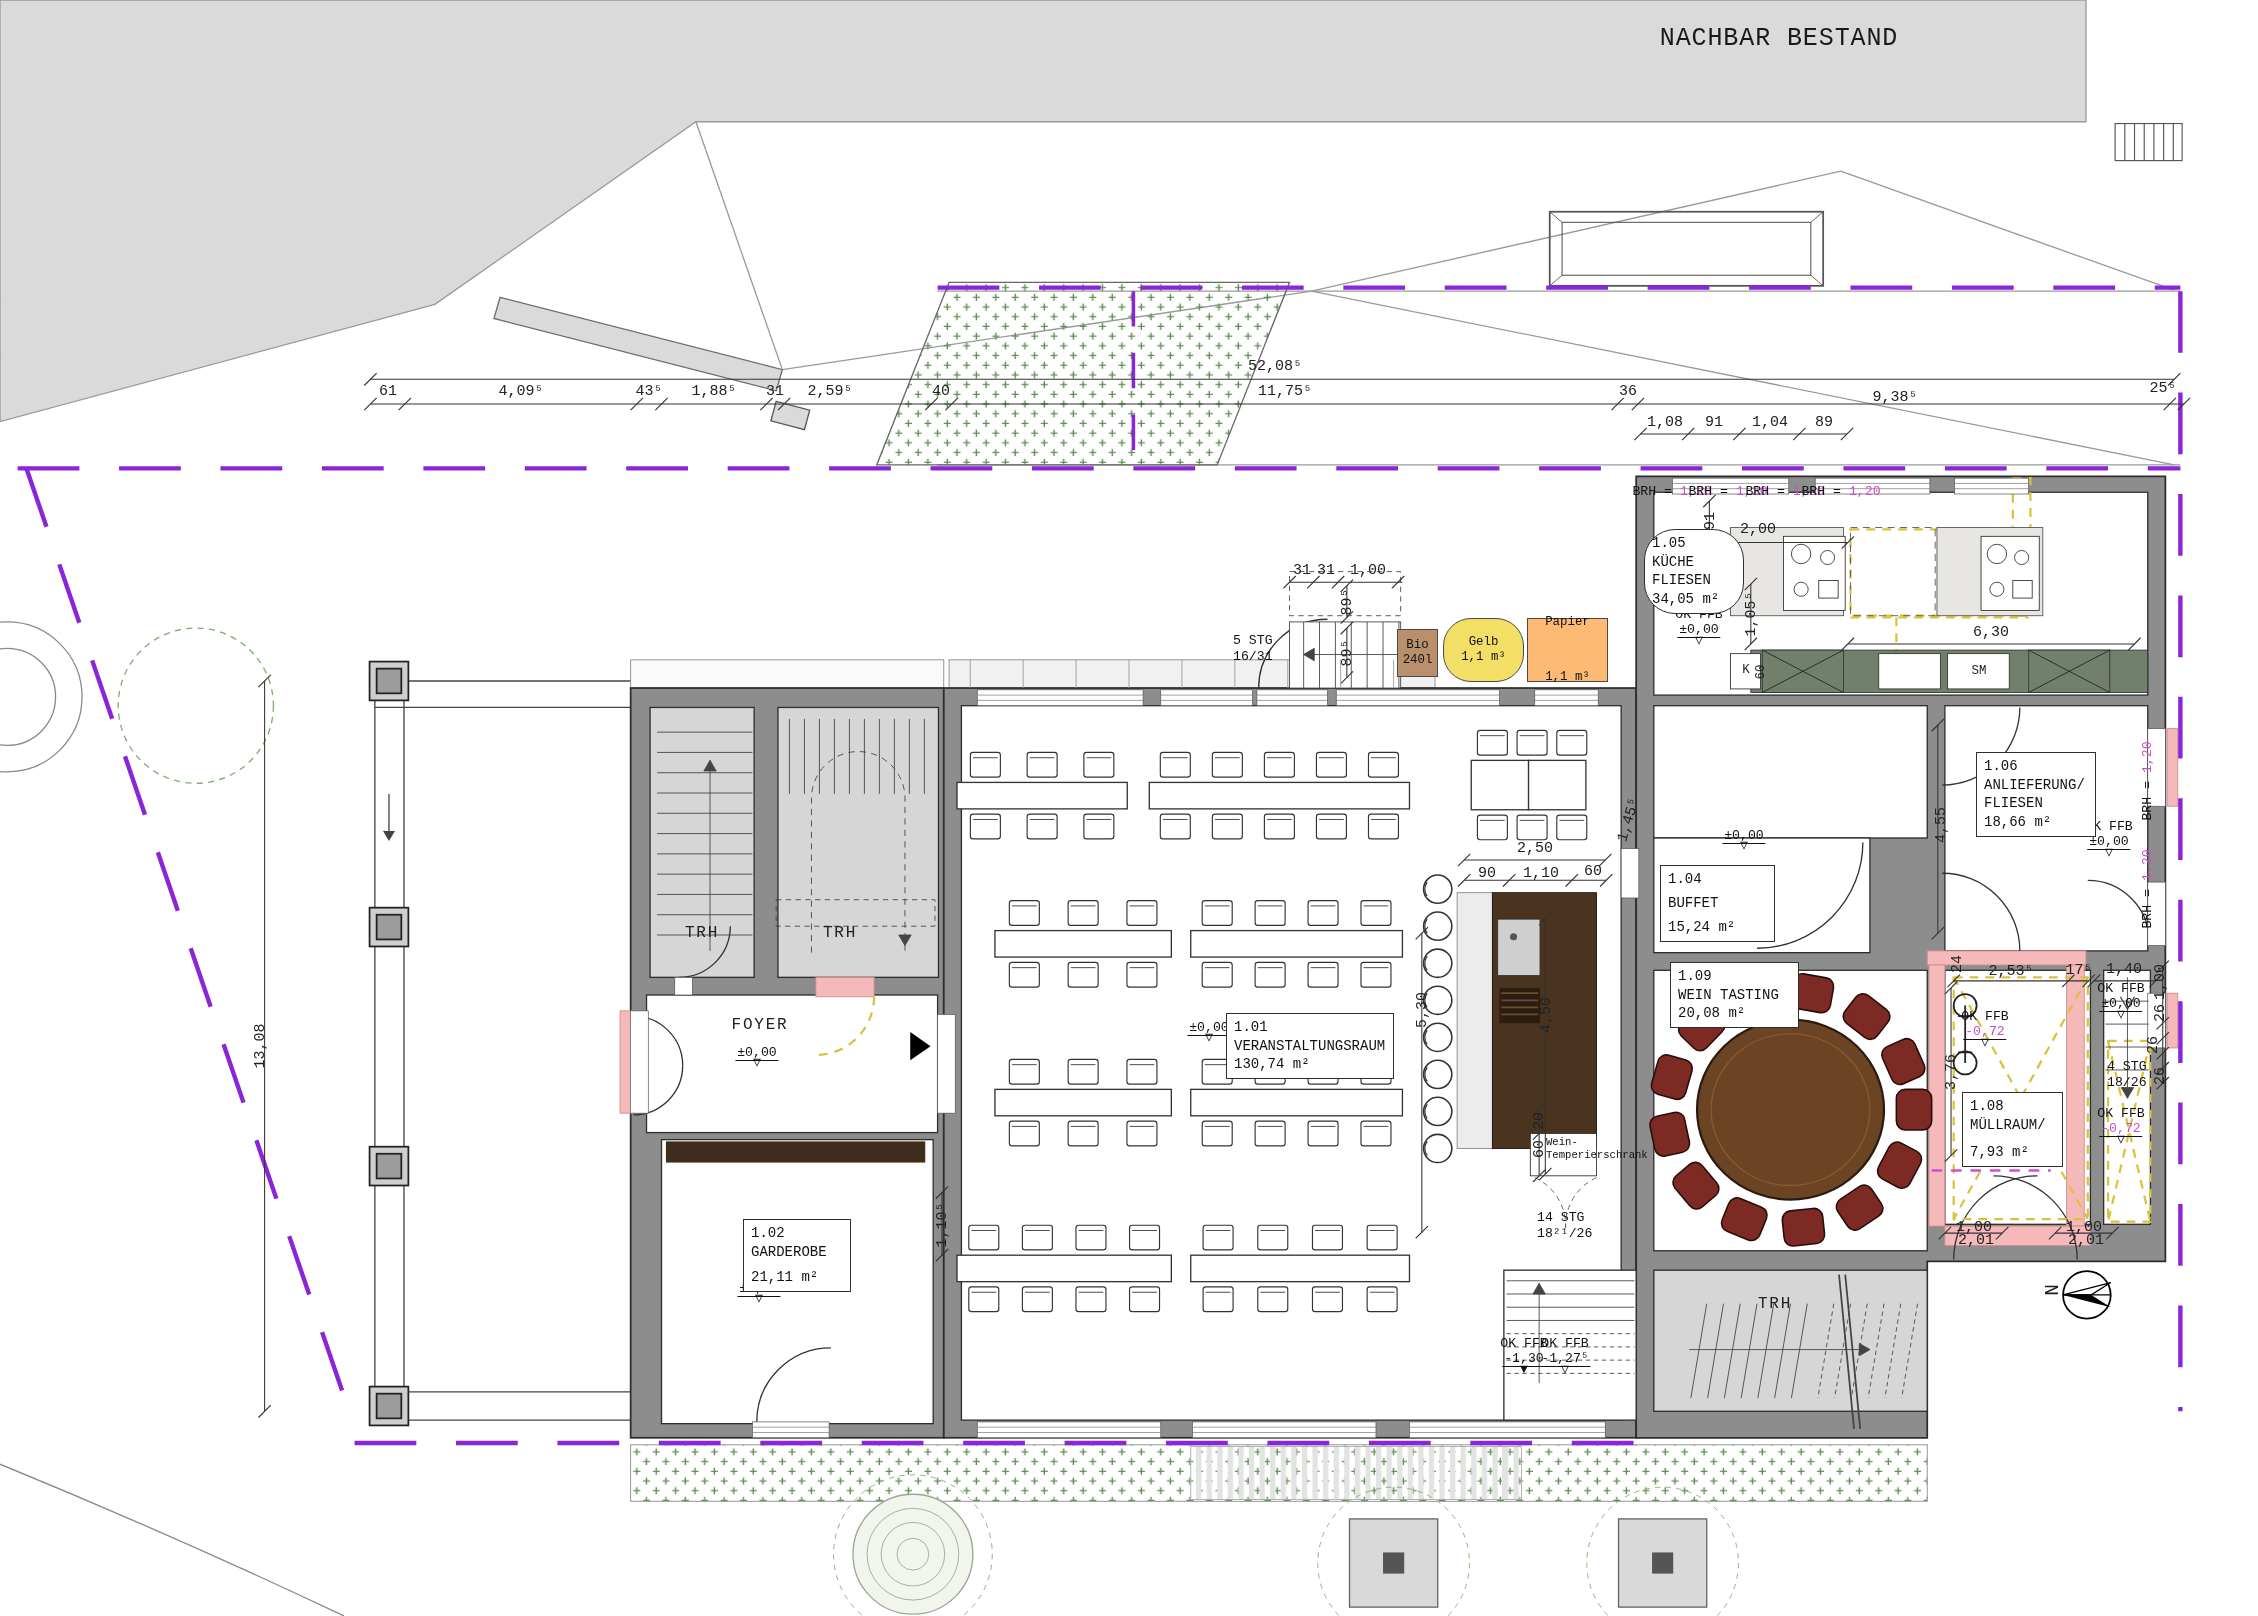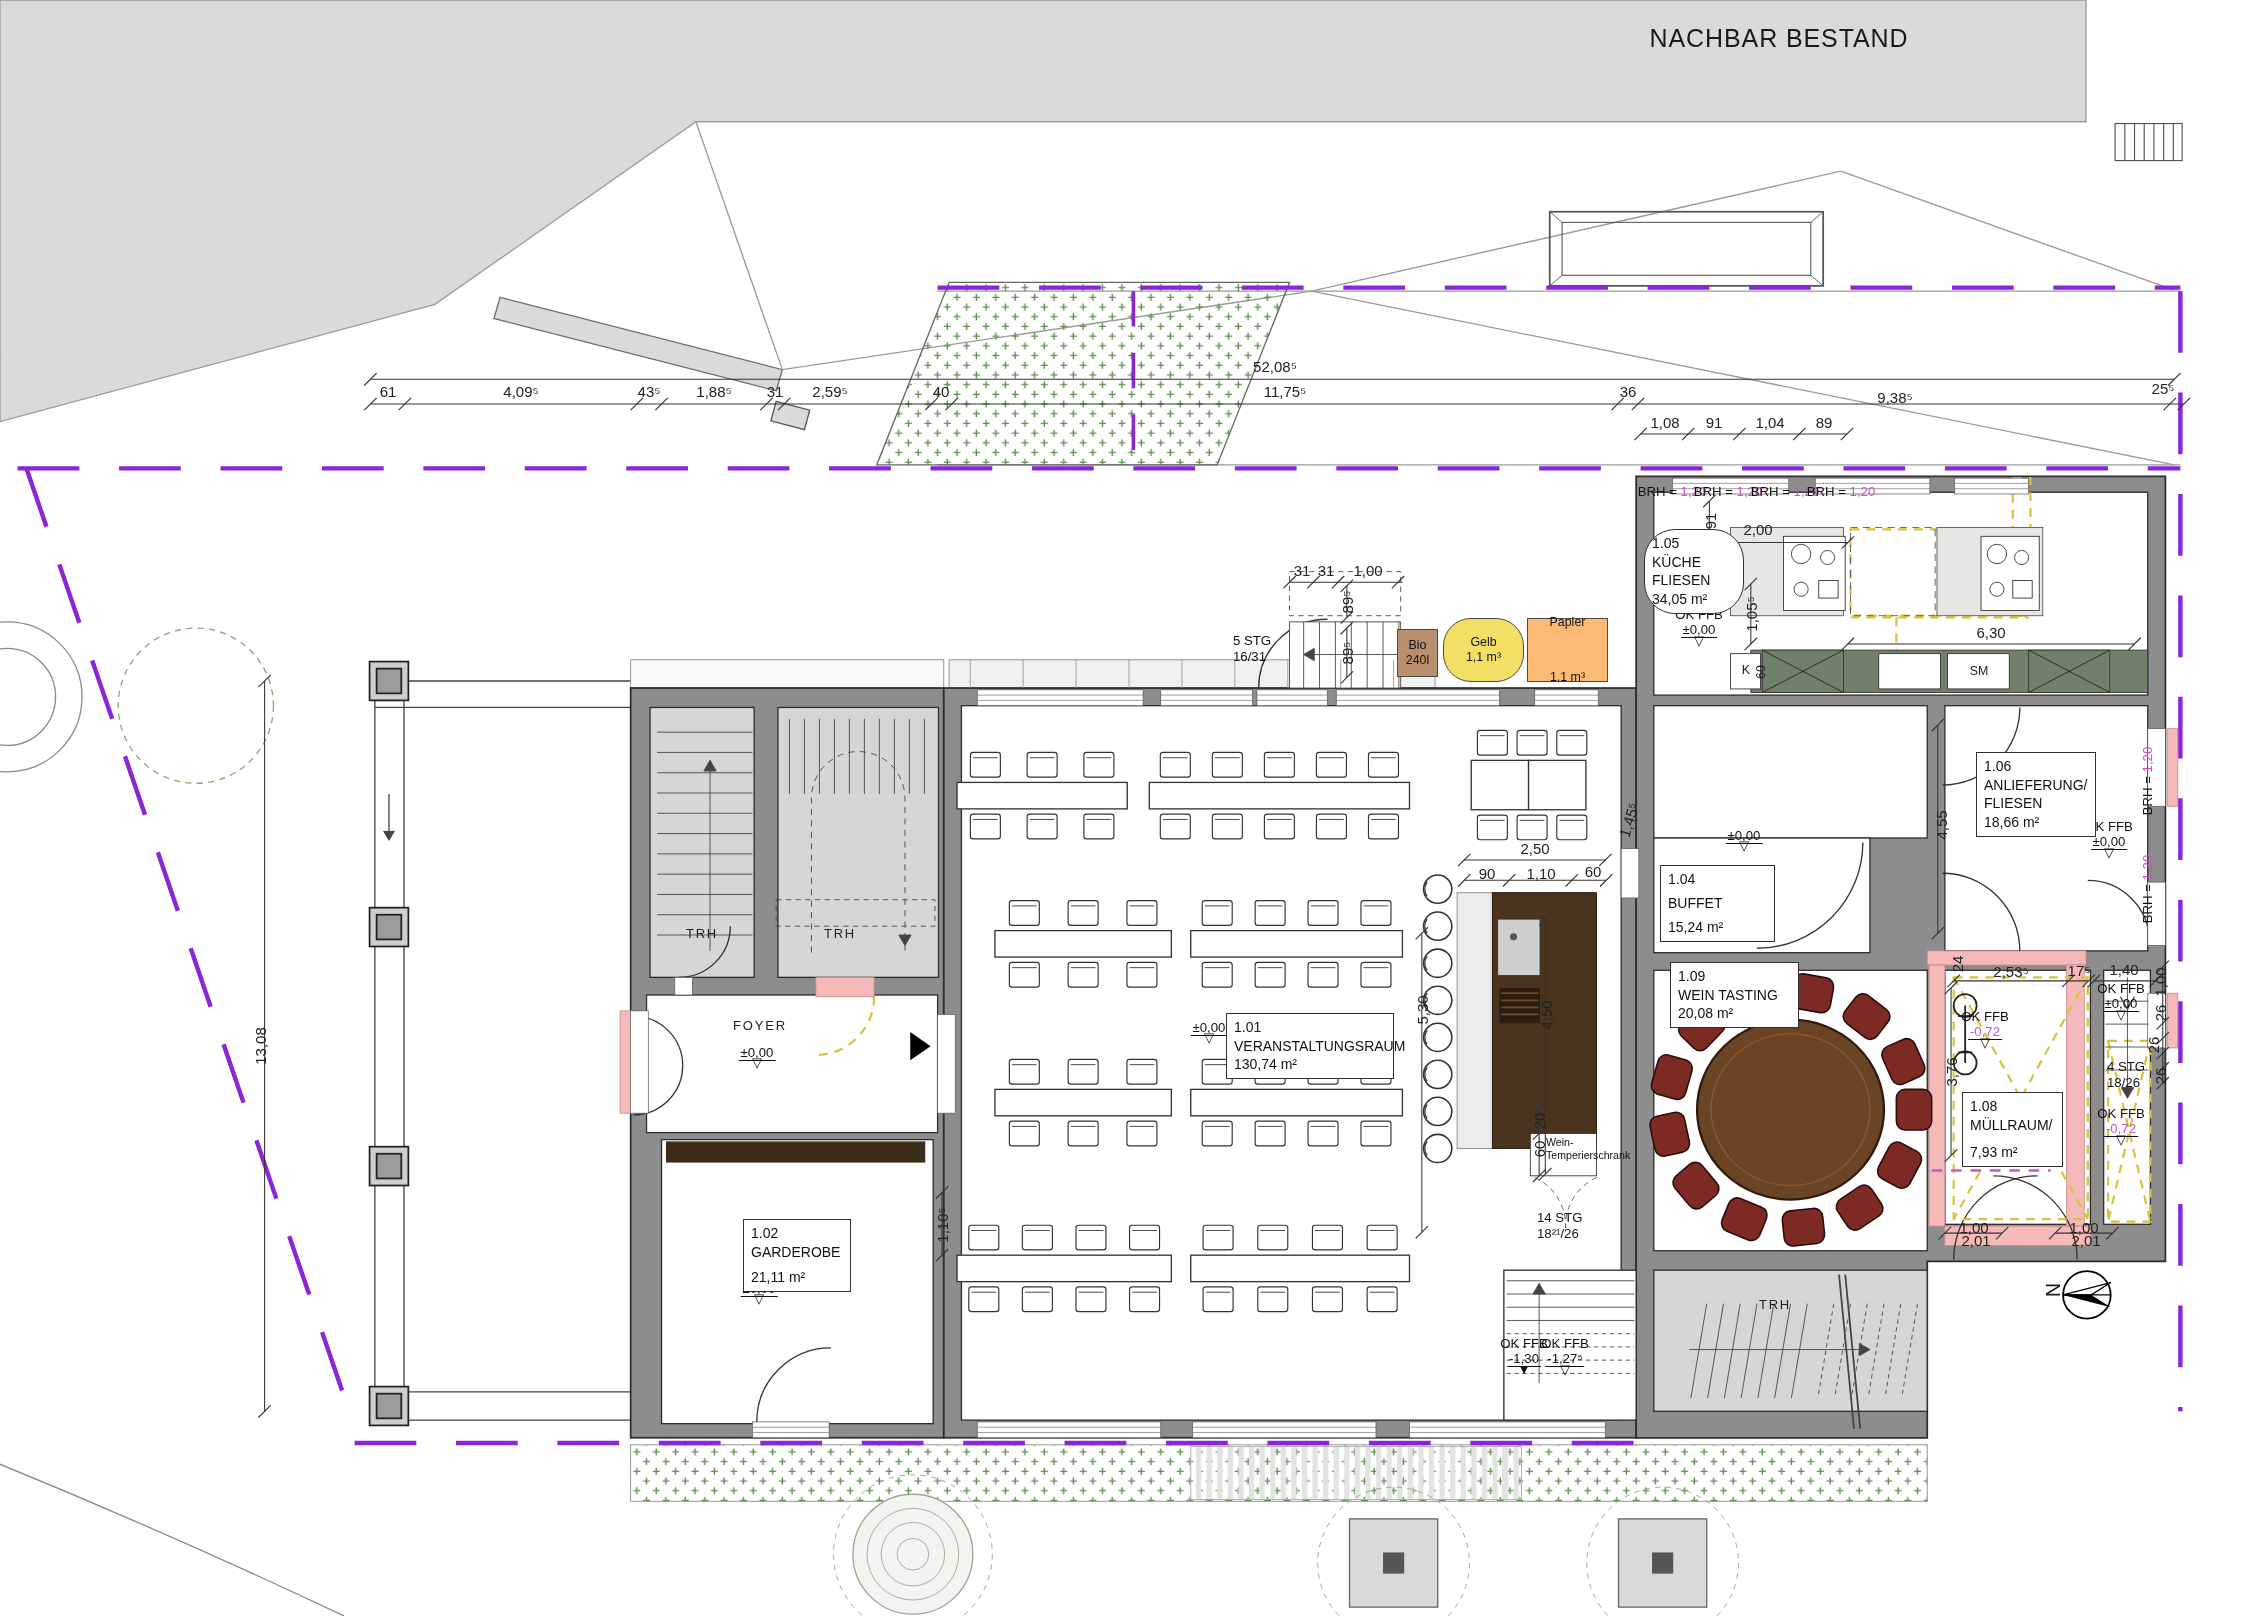--- a/index.html
+++ b/index.html
@@ -1,22 +1,22 @@
 <!DOCTYPE html>
 <html style="font-size:14px"><head>
 <meta charset="utf-8">
 <style>
   html,body{margin:0;padding:0;background:#fff;}
   #plan{position:relative;width:2258px;height:1616px;background:#fff;overflow:hidden;
-        font-family:Liberation Sans, sans-serif;color:#111;}
+        font-family:Liberation Mono, monospace;color:#111;}
   #bg{position:absolute;left:0;top:0;}
   .lbl{position:absolute;transform:translate(-50%,-50%);font-size:15px;white-space:pre;color:#1c1c1c;}
   .dim{position:absolute;font-size:15px;color:#222;white-space:pre;}
   .big{font-size:25px;letter-spacing:0.9px;color:#1a1a1a;}
-  .zone{font-size:13px;letter-spacing:1.8px;color:#222;}
+  .zone{font-size:16px;letter-spacing:1.8px;color:#222;}
   .roombox{position:absolute;background:#fff;border:1.8px solid #2f2f2f;padding:4.4px 7px;
            font-size:14px;line-height:1.32;white-space:pre-line;color:#111;z-index:5;}
   .roombox .rid{display:block}
   .lvl{position:absolute;transform:translate(-50%,0);text-align:center;font-size:13.2px;line-height:1.15;z-index:4;}
   .lvl .v{display:inline-block;padding:0 1.8px;}
   .lvl .tri{line-height:8px;font-size:13.2px;margin-top:-1.8px;}
   .lvl .mag{color:#c84fc8;}
   .brh{position:absolute;font-size:13.2px;white-space:pre;z-index:4;}
   .brh .mag{color:#c84fc8;}
   .binbox{position:absolute;border:1.3px solid #4a4a4a;display:flex;flex-direction:column;

